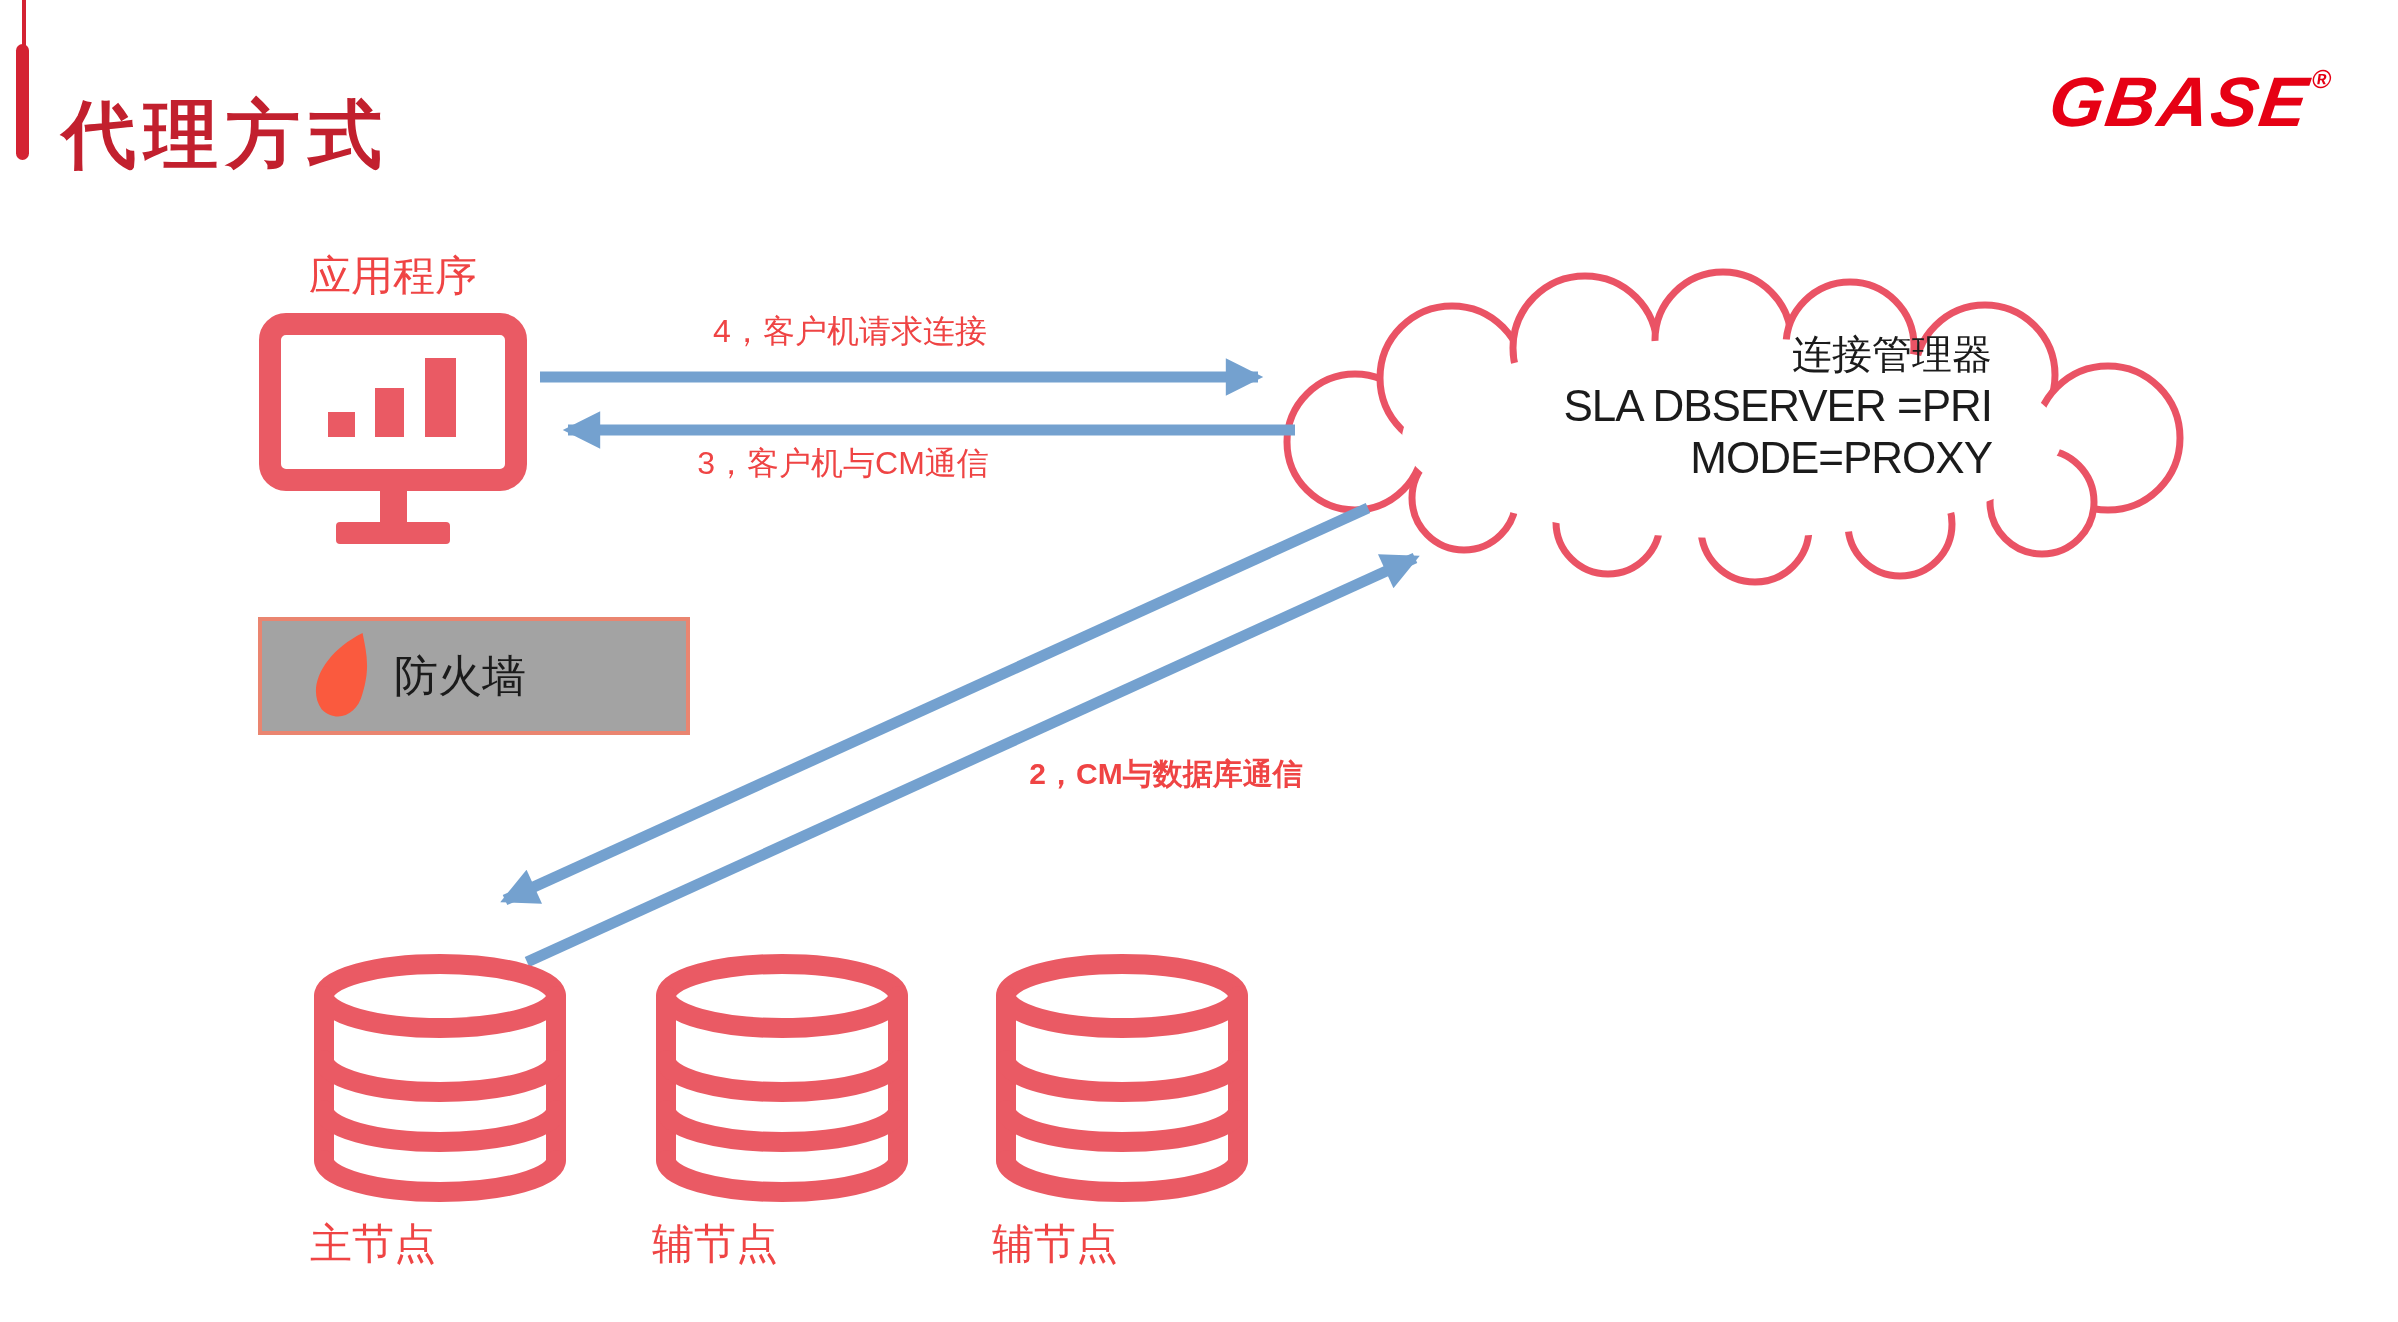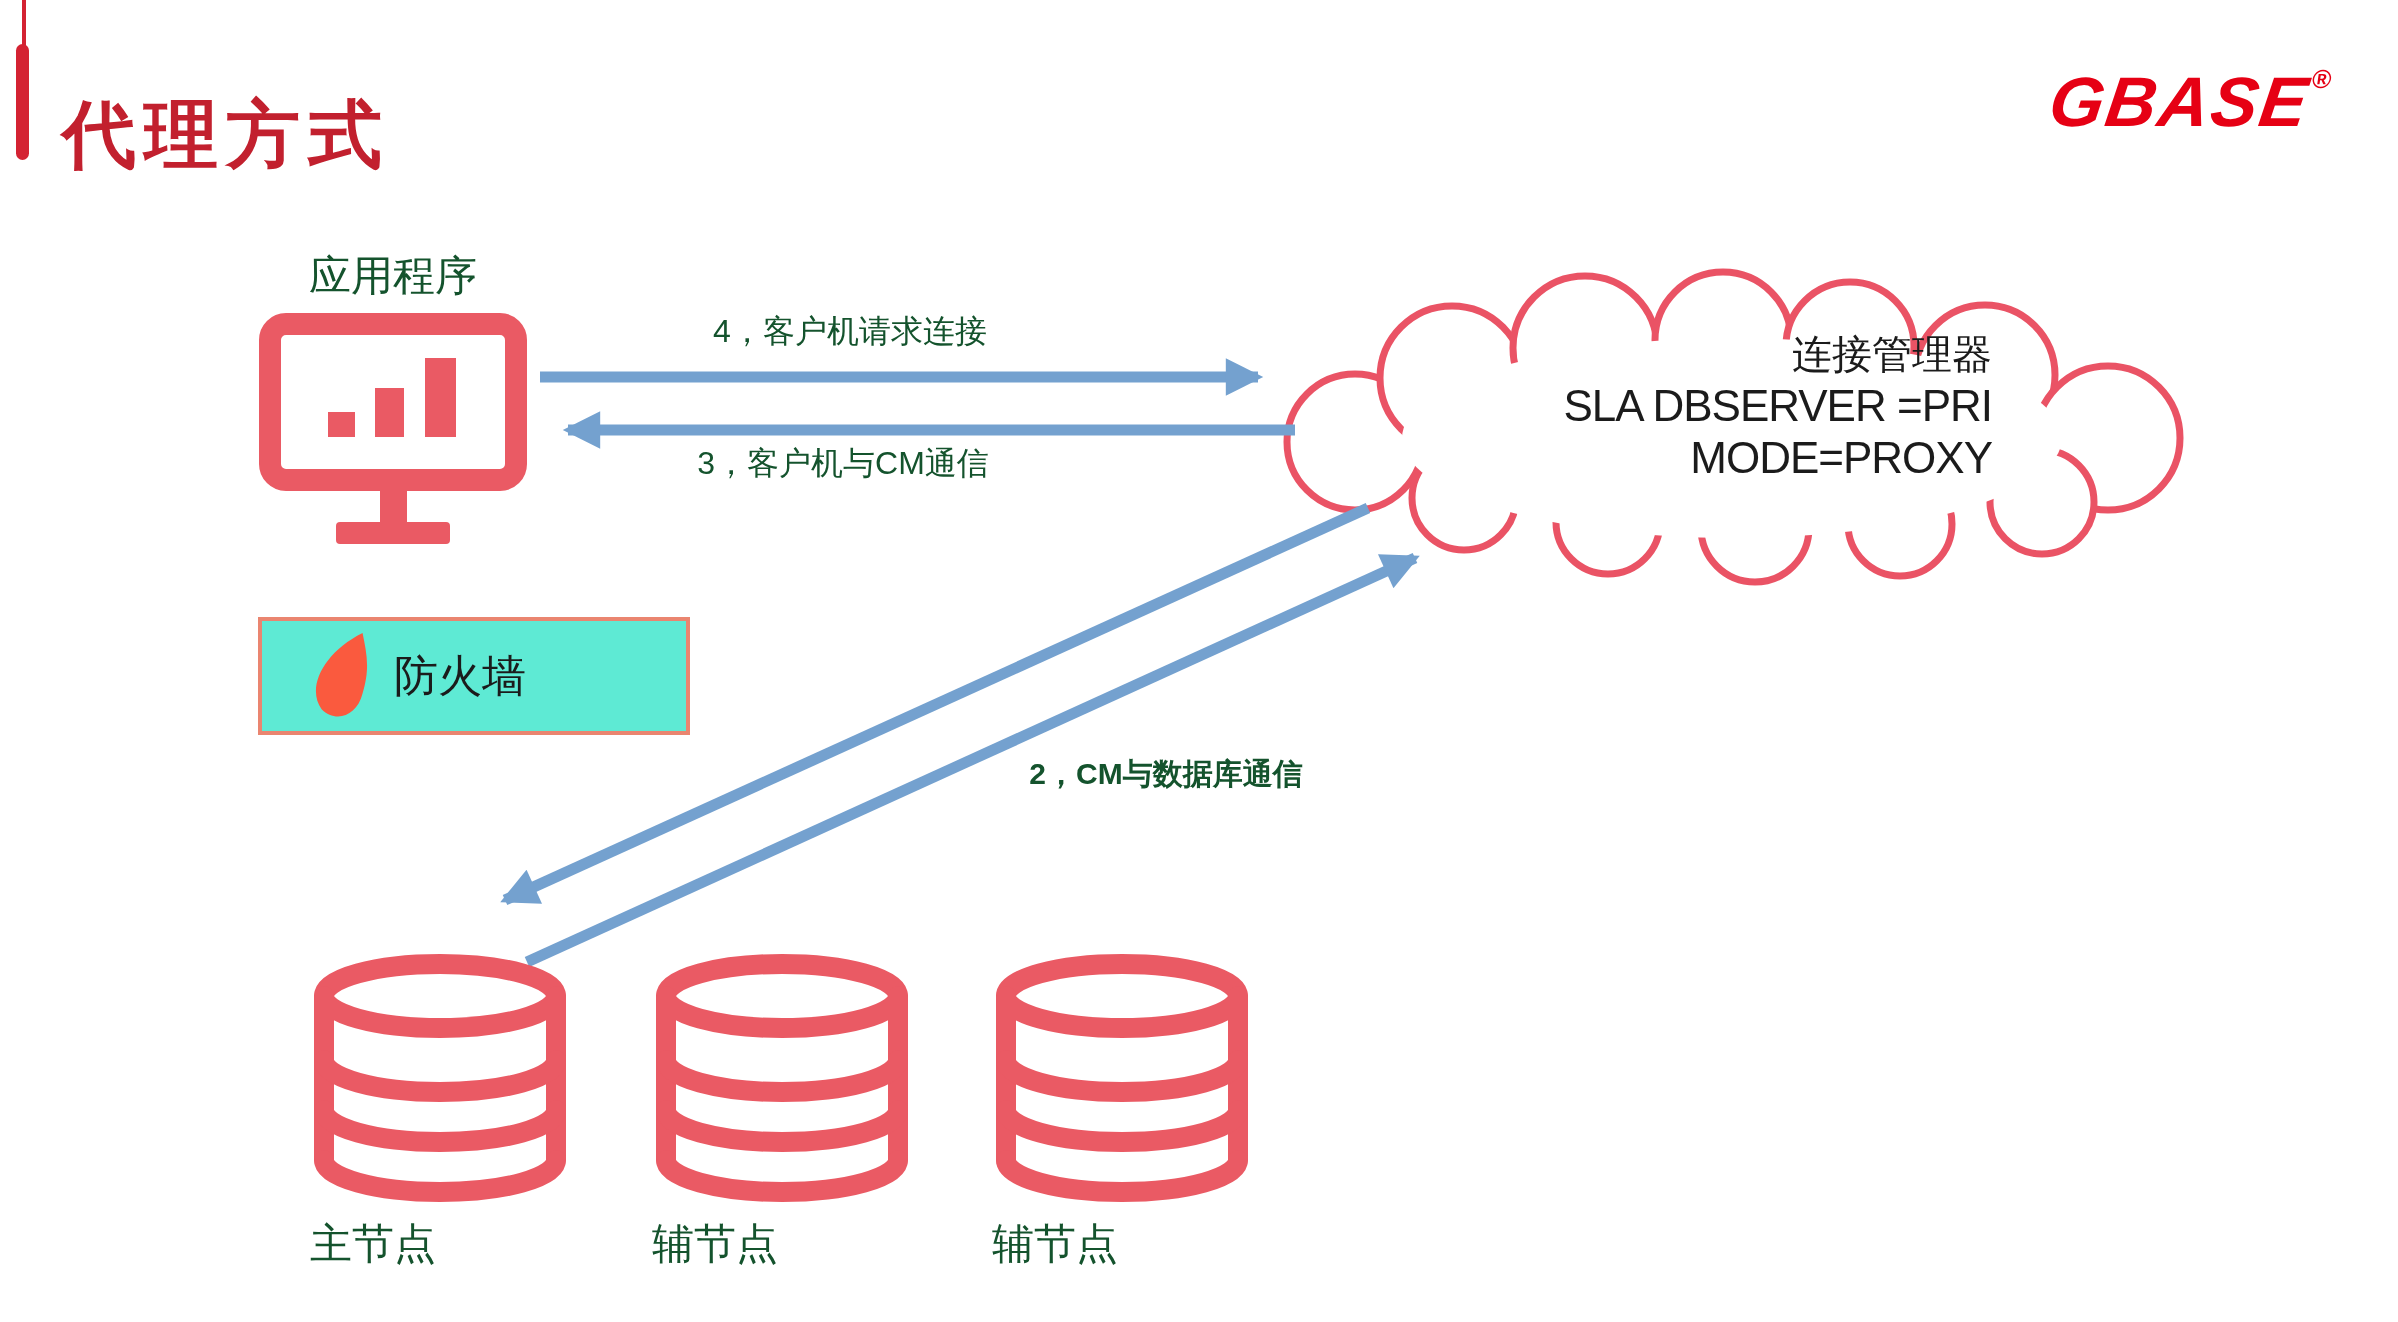--- a/index.html
+++ b/index.html
@@ -23,40 +23,40 @@
     transform:skewX(-8deg);
   }
   .brand-logo .logo-text {
     font-size:70px; font-weight:900; letter-spacing:2px; font-style:italic;
   }
   .brand-logo .logo-reg {
     font-size:26px; font-weight:bold; vertical-align:38px; font-style:normal;
   }
 
   
-  .diagram-label { color:#14532d; white-space:nowrap; }
+  .diagram-label { color:#ef4444; white-space:nowrap; }
   .app-label  { left:262px; top:248px; width:262px; text-align:center; font-size:42px; }
   .flow1-label { left:640px; top:310px; width:420px; text-align:center; font-size:32px; }
   .flow3-label { left:628px; top:442px; width:430px; text-align:center; font-size:32px; }
   .flow2-label { left:998px; top:754px; width:336px; text-align:center; font-size:30px;font-weight:bold; }
   .db-label { top:1216px; width:260px; font-size:42px; }
   .db-label-1 { left:310px; }
   .db-label-2 { left:652px; }
   .db-label-3 { left:992px; }
 
   .cloud-text {
     left:1412px; top:328px; width:580px; text-align:right; color:#1b1b1b;
   }
   .cloud-line-cn { font-size:40px; line-height:52px; }
   .cloud-line-en { font-size:44px; line-height:52px; letter-spacing:-1px; }
 
   
   .firewall-box {
     left:258px; top:617px; width:432px; height:118px;
-    border:4px solid #ea8570; background:#5eead4;
+    border:4px solid #ea8570; background:#a3a3a3;
     display:flex; align-items:center;
   }
   .firewall-box .flame-wrap { margin-left:44px; width:78px; height:90px; }
   .firewall-label { margin-left:10px; font-size:44px; color:#1b1b1b; }
 
   svg { display:block; }
 </style>
 </head>
 <body>
 

